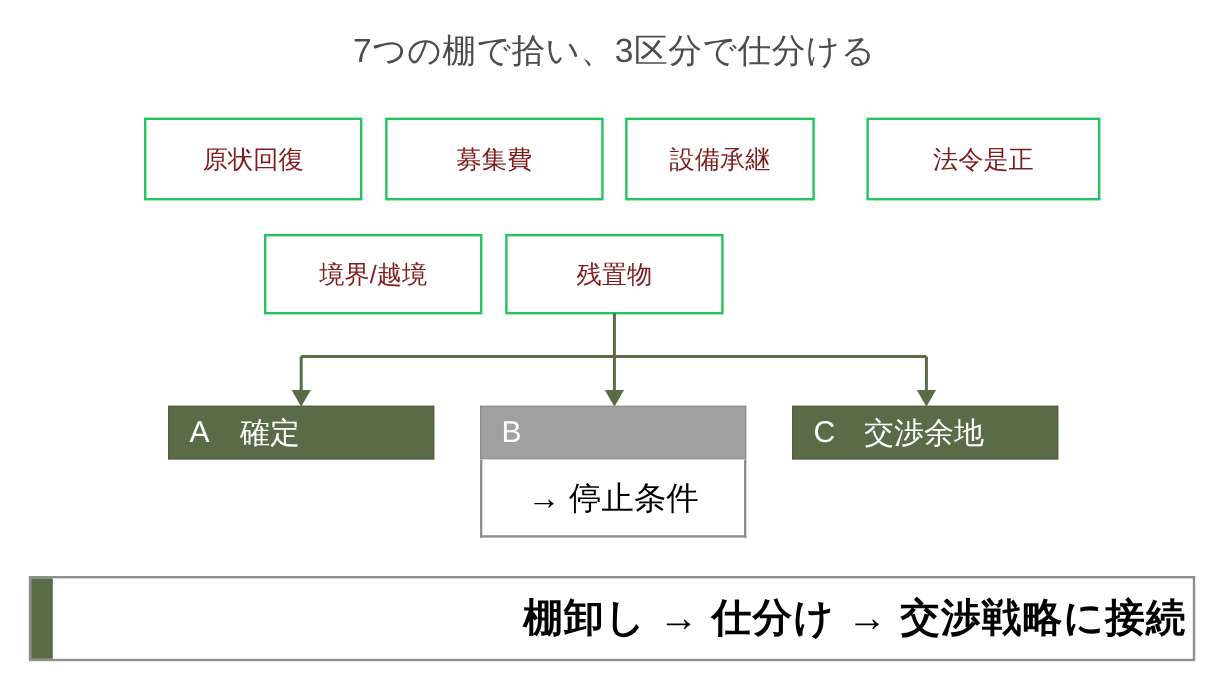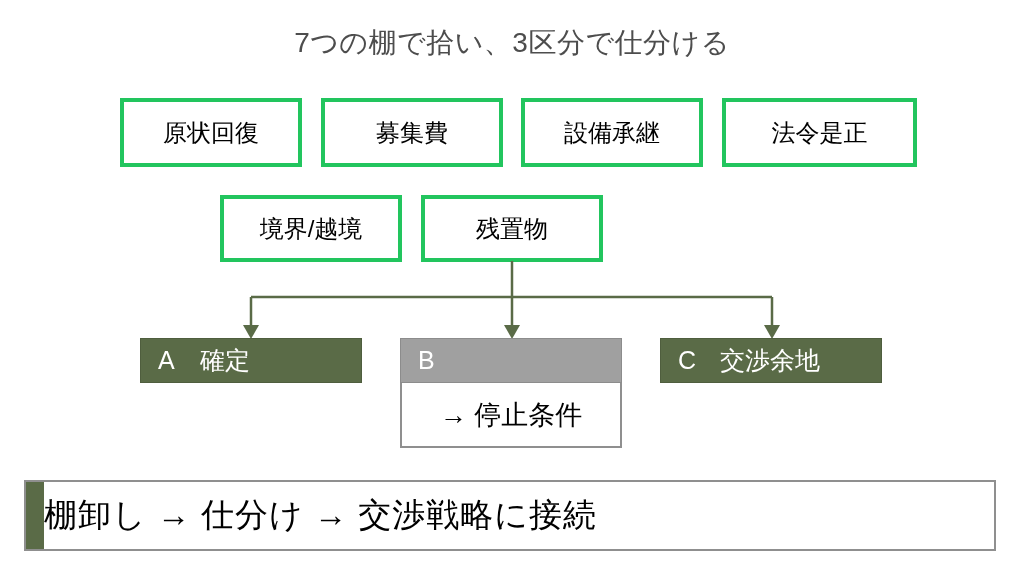--- a/index.html
+++ b/index.html
@@ -36,35 +36,35 @@
     line-height: 38px;
     color: #4d4d4d;
     letter-spacing: 0.5px;
     white-space: nowrap;
   }
 
   
   .item-box {
     position: absolute;
     box-sizing: border-box;
-    border: 4px solid #22c55e;
+    border: 2px solid #22c55e;
     background: #ffffff;
     display: flex;
     align-items: center;
     justify-content: center;
-    font-size: 24px;
-    color: #000000;
+    font-size: 21px;
+    color: #7f1d1d;
     white-space: nowrap;
   }
 
   
   .r1 { top: 98px; height: 69px; }
   .r1.c1 { left: 120px; width: 182px; }
   .r1.c2 { left: 321px; width: 182px; }
-  .r1.c3 { left: 521px; width: 182px; font-family: Liberation Serif, serif; }
+  .r1.c3 { left: 521px; width: 158px; font-family: Liberation Serif, serif; }
   .r1.c4 { left: 722px; width: 195px; }
 
   
   .r2 { top: 195px; height: 67px; }
   .r2.c1 { left: 220px; width: 182px; }
   .r2.c2 { left: 421px; width: 182px; }
   .r2.c3 { left: 621px; width: 182px; }
 
   
   #connector {
@@ -130,23 +130,23 @@
     display: flex;
     align-items: center;
   }
   #banner .accent {
     width: 18px;
     height: 100%;
     flex: none;
   }
   #banner .banner-text {
     flex: 1;
-    text-align: left;
+    text-align: right;
     font-size: 33px;
-    font-weight: normal;
+    font-weight: bold;
     color: #000000;
     white-space: nowrap;
     letter-spacing: 1px;
     padding-right: 5px;
   }
 </style>
 </head>
 <body>
 
 <div id="slide">

